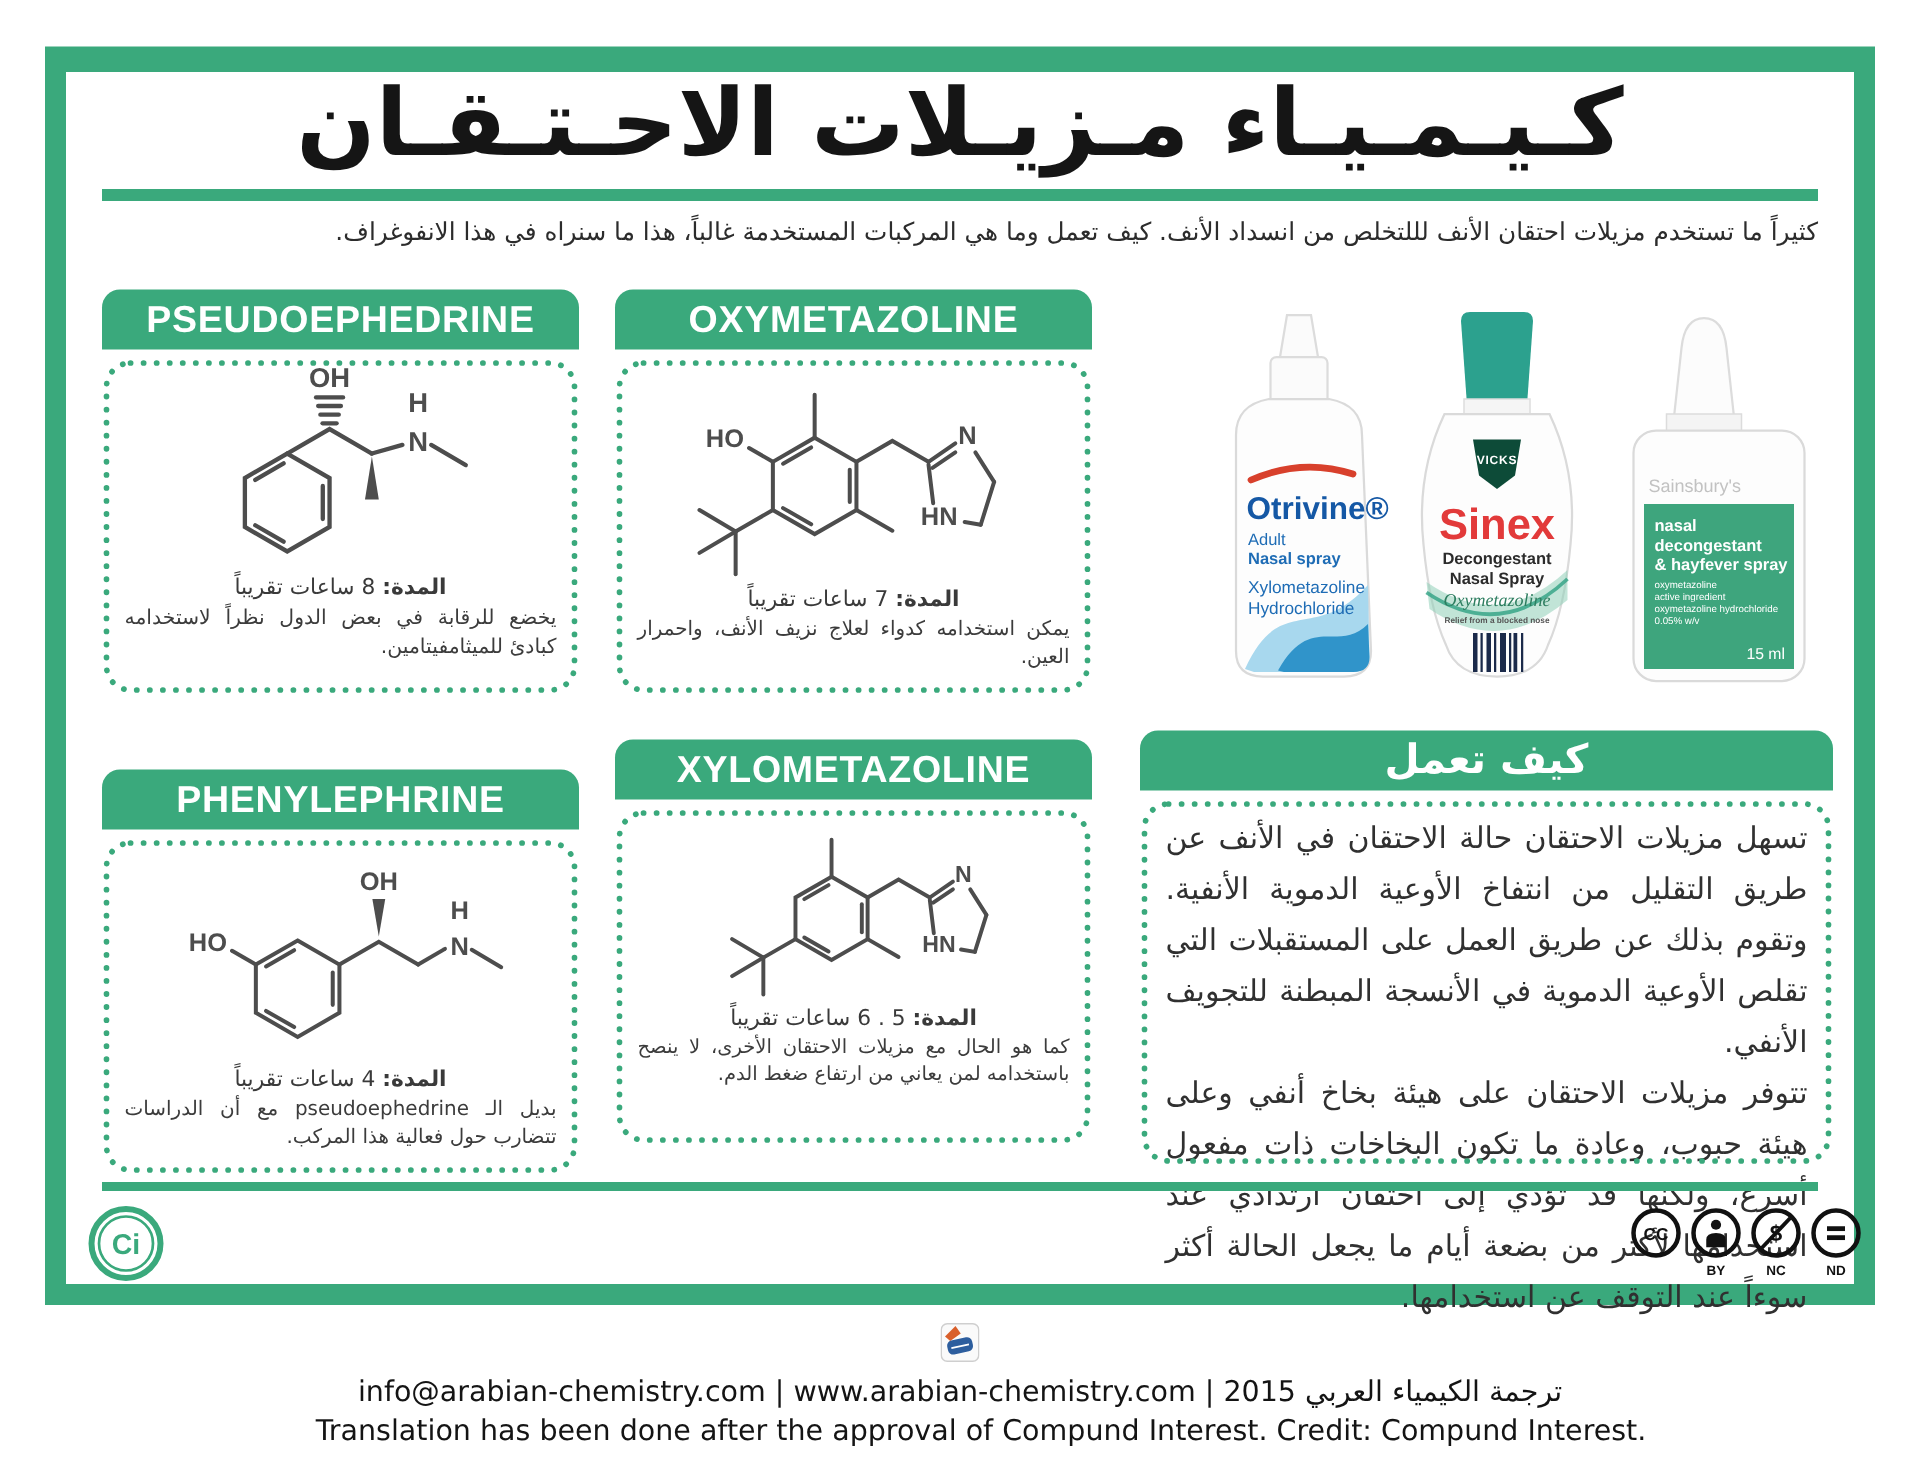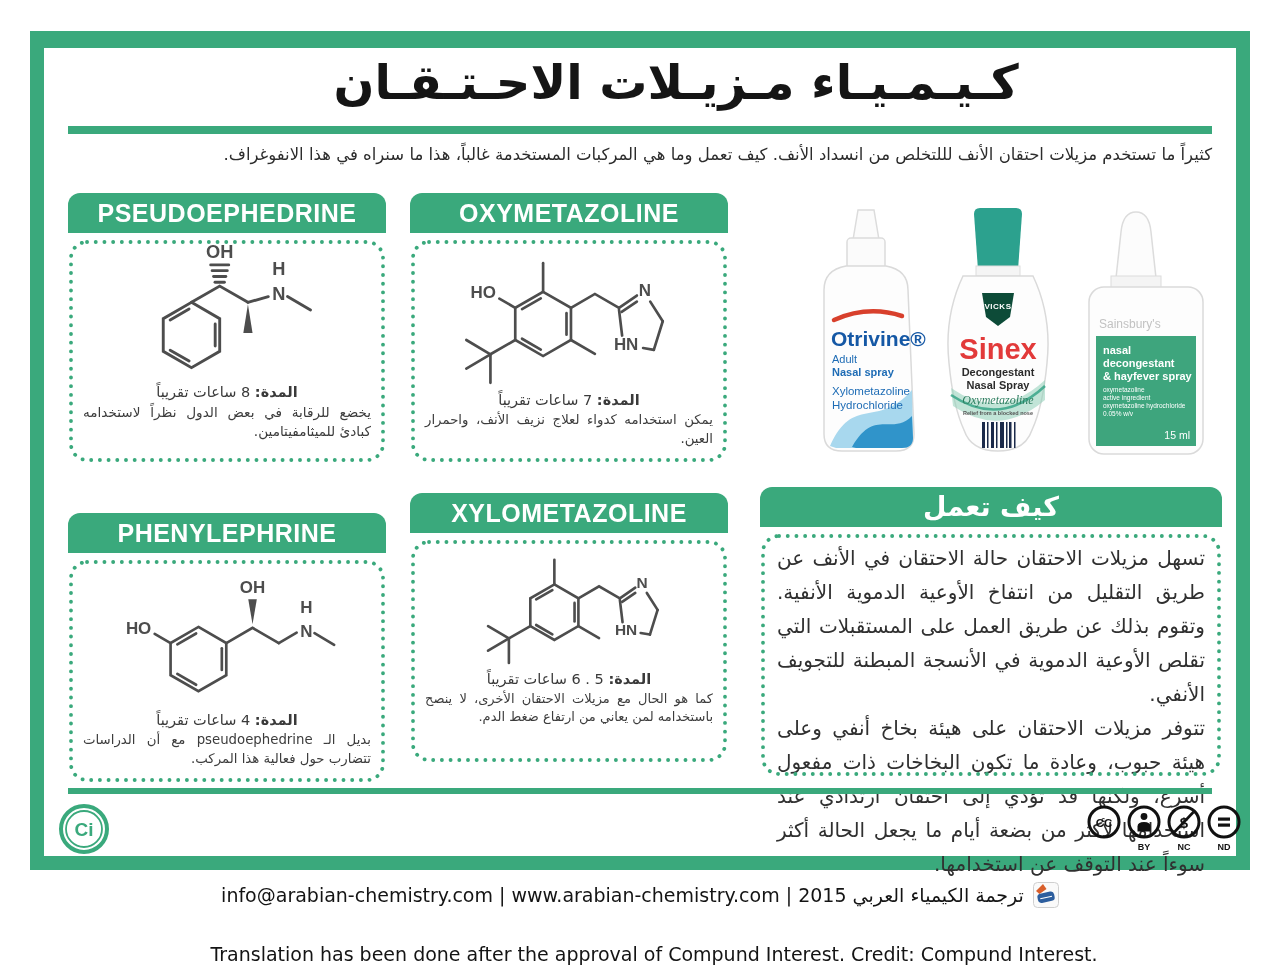--- a/index.html
+++ b/index.html
@@ -4,21 +4,21 @@
 <style>
   * { margin:0; padding:0; box-sizing:border-box; }
   html,body { background:#fff; }
   body { font-family:"DejaVu Sans", sans-serif; }
   .page { position:relative; width:1280px; height:978px; background:#fff; overflow:hidden; }
 
   .frame { position:absolute; left:30px; top:31px; width:1220px; height:839px;
            border-style:solid; border-color:#3aa97c; border-width:17px 14px 14px 14px; background:#fff; }
 
   .title { position:absolute; top:2px; left:0; width:100%; text-align:center;
-           font-size:48px; font-weight:bold; color:#151515; letter-spacing:1px; line-height:64px; direction:rtl;margin-left:36px; }
+           font-size:62px; font-weight:bold; color:#151515; letter-spacing:1px; line-height:64px; direction:rtl; }
   .title-underline { position:absolute; left:24px; top:78px; width:1144px; height:8px; background:#3aa97c; }
 
   .intro { position:absolute; top:97px; right:24px; left:30px; direction:rtl; text-align:right;
            font-size:16.5px; color:#2c2c2c; white-space:nowrap; }
 
   .cbox { position:absolute; width:318px; }
   .cbox-header { height:40px; background:#3aa97c; border-radius:12px 12px 0 0; color:#fff;
                  font-family:"Liberation Sans", sans-serif; font-weight:bold; font-size:25px;
                  text-align:center; line-height:40px; letter-spacing:0.5px; transform-origin:center; }
   .dotted { position:relative; margin-top:6px; height:224px; }
@@ -40,21 +40,21 @@
   .sep { position:absolute; left:24px; top:740px; width:1144px; height:6px; background:#3aa97c; }
 
   .ci-logo { position:absolute; left:14px; top:755px; }
   .credits { position:absolute; left:80px; top:757px; font-family:"Liberation Sans", sans-serif; }
   .credit-line1 { font-size:15px; color:#3e3e3e; line-height:21px; white-space:nowrap; }
   .credit-line2 { font-size:14.5px; color:#9e9e9e; line-height:21px; white-space:nowrap; }
   .cc-icons { position:absolute; left:1040px; top:757px; }
 
   .trans { position:absolute; left:0; width:100%; text-align:center; color:#141414; }
   .trans-1 { top:882px; direction:rtl; display:flex; justify-content:center; align-items:center; gap:9px;
-             font-size:19px; }
+             font-size:19px;flex-direction:column; }
   .trans-2 { top:913px; direction:rtl; font-size:19px; }
   .trans-3 { top:943px; font-size:19px;padding-left:28px; }
 </style>
 </head>
 <body>
 
 <div class="page">
   <div class="frame">
 
     <div class="title">كـيـمـيـاء مـزيـلات الاحـتـقـان</div>

